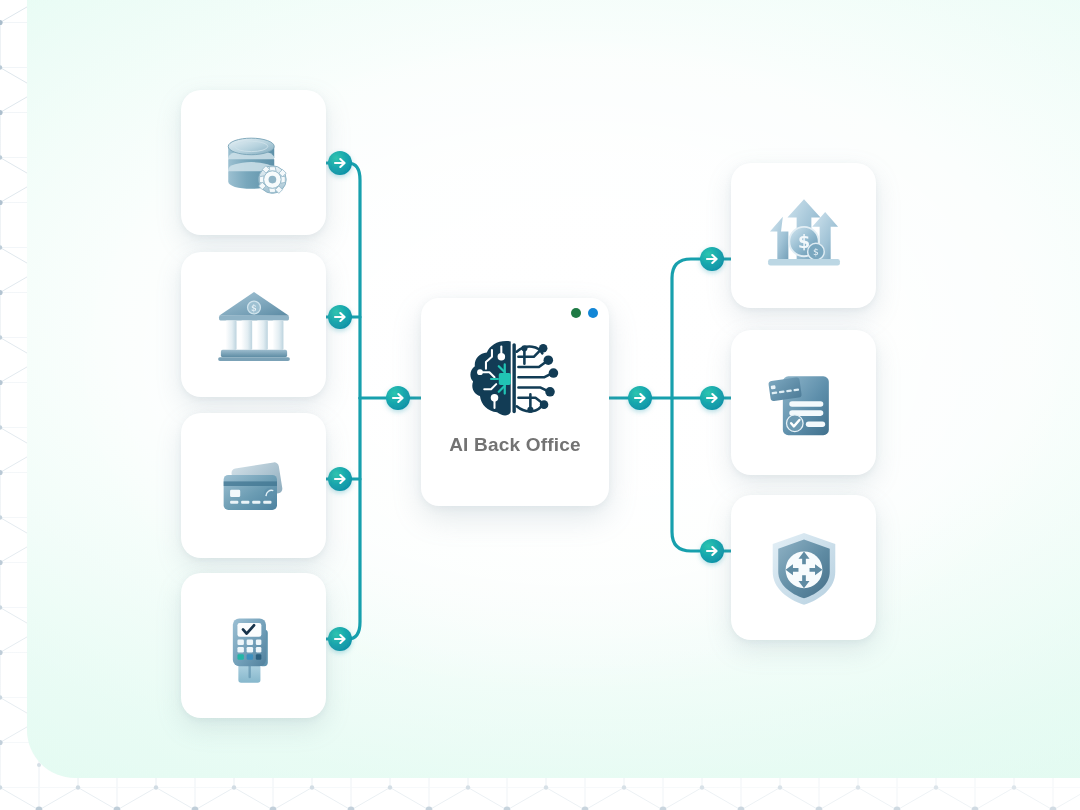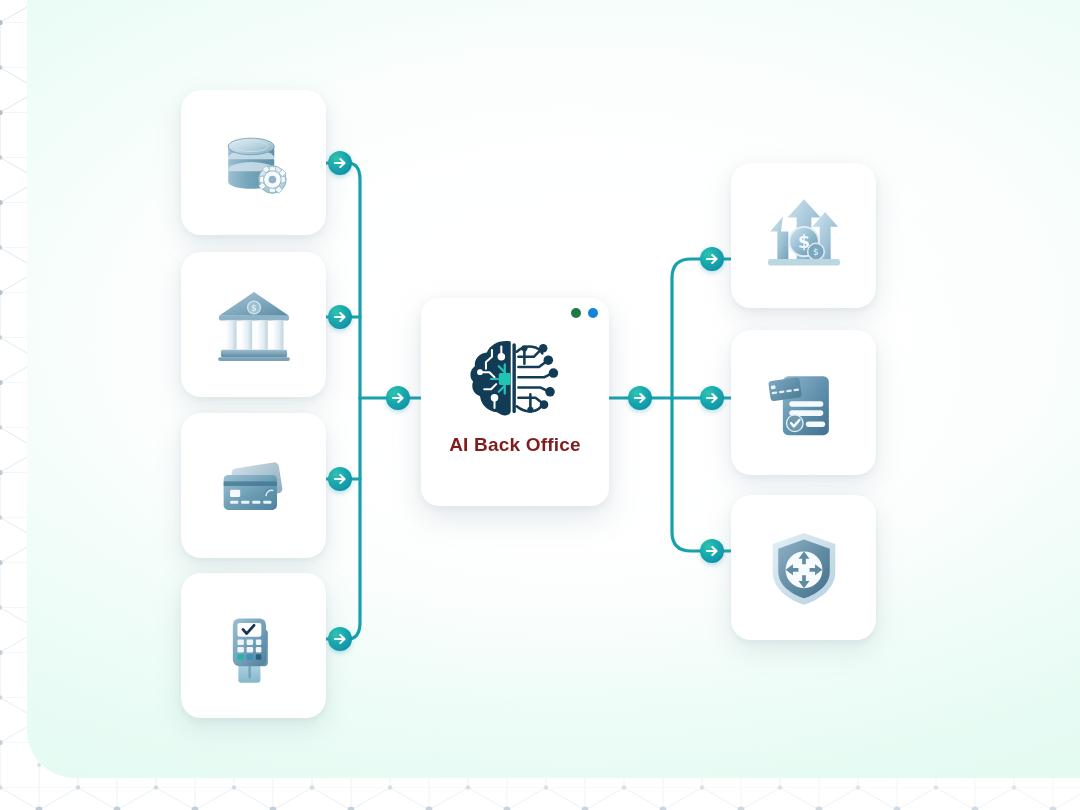--- a/index.html
+++ b/index.html
@@ -65,21 +65,21 @@
     position: absolute; top: 10px; right: 11px;
     display: flex; gap: 7px;
   }
   .dot { width: 10px; height: 10px; border-radius: 50%; }
   .dot.green { background: #1f7a45; }
   .dot.blue  { background: #1286d6; }
   #brain-wrap { margin-top: 40px; width: 104px; height: 82px; }
   #center-label {
     margin-top: 14px;
     font-size: 19px; font-weight: 700; letter-spacing: .2px;
-    color: #7f1d1d;
+    color: #737373;
     font-family: "Liberation Sans", sans-serif;
   }
 </style>
 </head>
 <body>
 
 <div id="stage">
 
   <svg id="bg-pattern" viewBox="0 0 1080 810" xmlns="http://www.w3.org/2000/svg">
     <defs>

